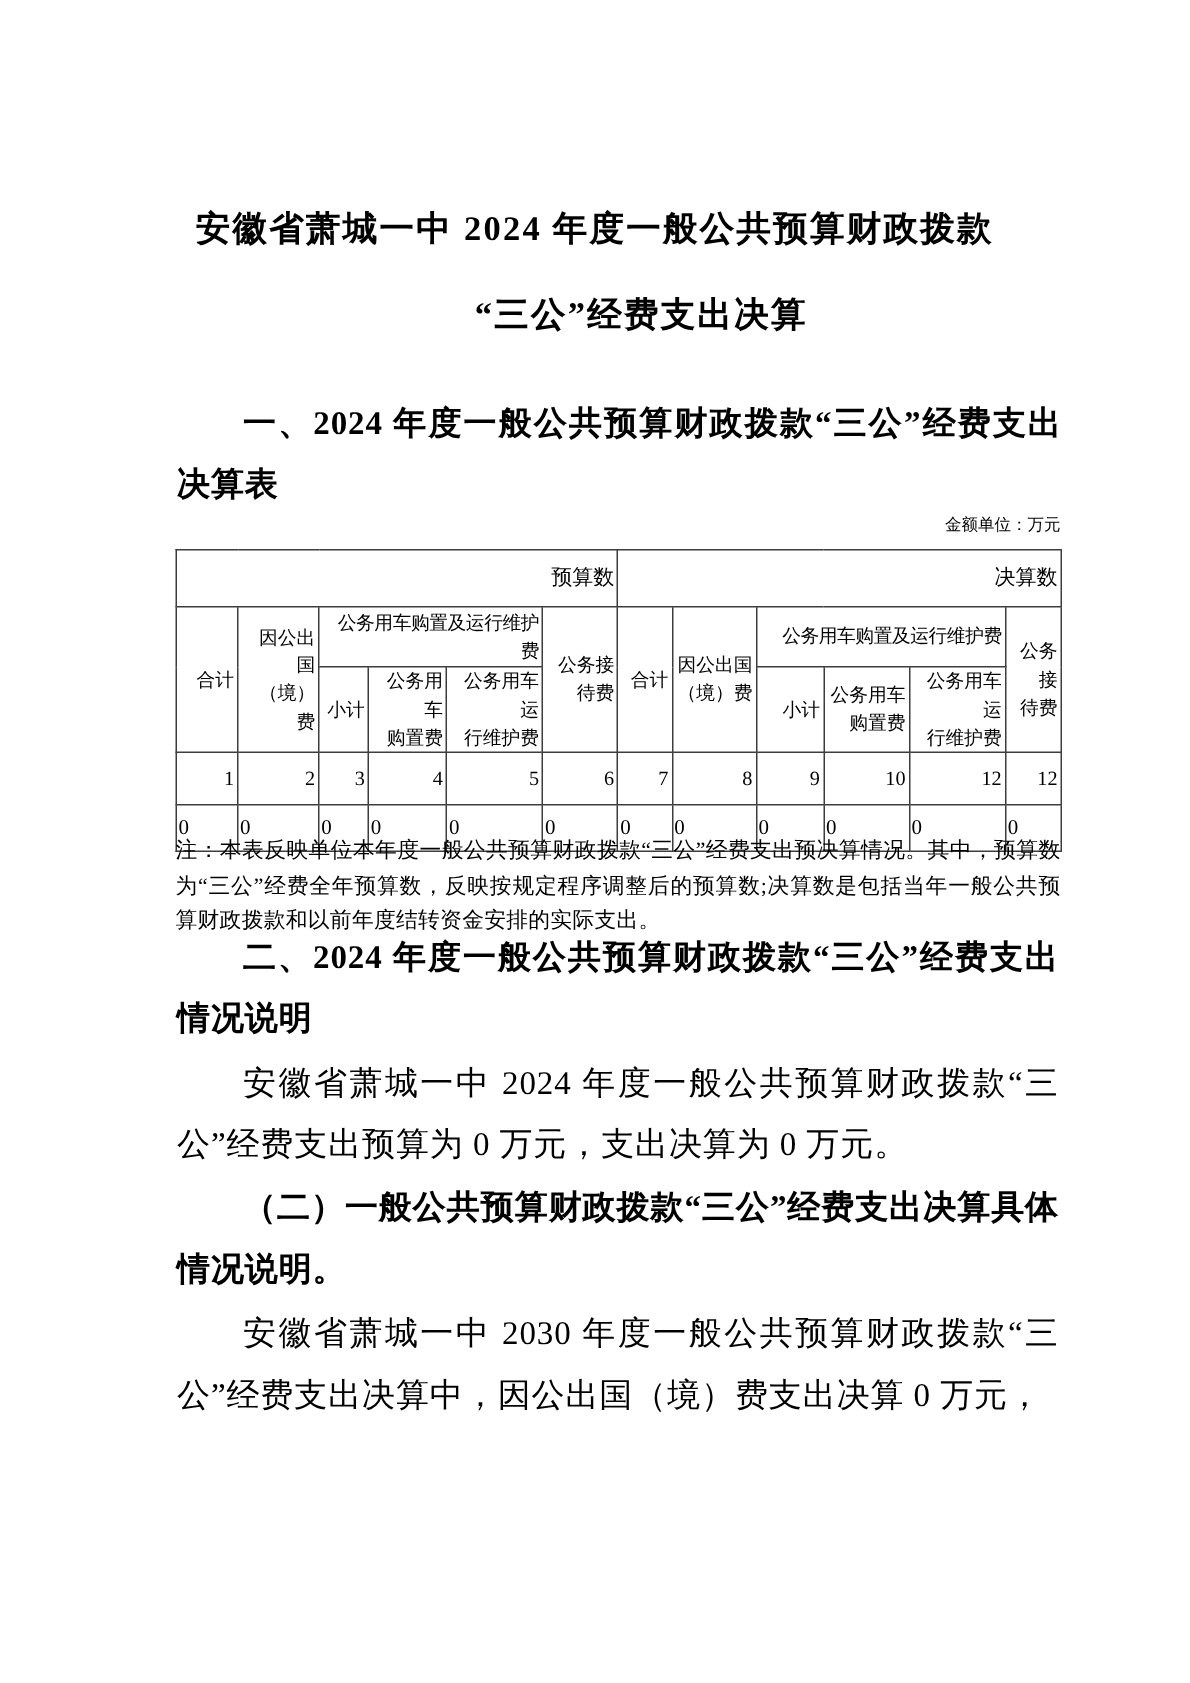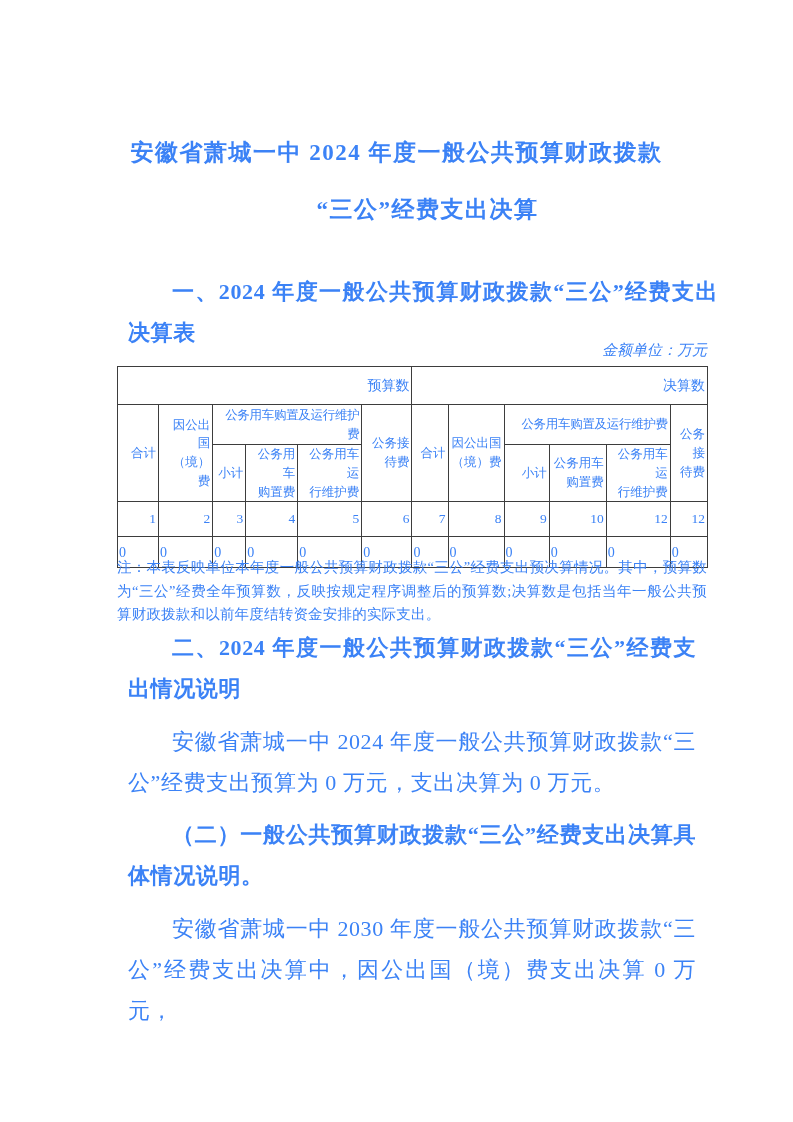--- a/index.html
+++ b/index.html
@@ -1,49 +1,48 @@
 <!DOCTYPE html>
 <html><head>
 <meta charset="utf-8">
 <style>
   html, body { margin:0; padding:0; background:#ffffff; }
   .page {
     position:relative;
     width:793px; height:1122px;
     background:#ffffff;
-    color:#3b82f6;
+    color:#000000;
     font-family:"Liberation Serif","DejaVu Serif",serif;
     overflow:hidden;
   }
   .title-line {
     position:absolute; left:0; width:793px;
     text-align:center;
     font-size:23px; font-weight:bold;
     letter-spacing:1.5px;
     line-height:40px;
   }
   #title-line1 { top:133px; }
   #title-line2 { top:190px;margin-left:31px; }
   .block { position:absolute; left:117px; width:590px; }
   .para {
-    margin:11px;
+    margin:1px;
     font-size:22px;
     line-height:41.3px;
     text-indent:2em;
     text-align:justify;
     letter-spacing:0.6px;
   }
   .para.bold { font-weight:bold; }
   #section1-heading { top:260px; }
   #unit-note {
     top:339px;
     text-align:right;
-    font-size:15px;
+    font-size:11px;
     line-height:22px;
-    font-style:italic;
   }
   #table-wrap { top:366px; }
   table.sangong {
     border-collapse:collapse;
     table-layout:fixed;
     width:591px;
   }
   table.sangong td {
     border:1px solid #3d3d3d;
     text-align:right;

